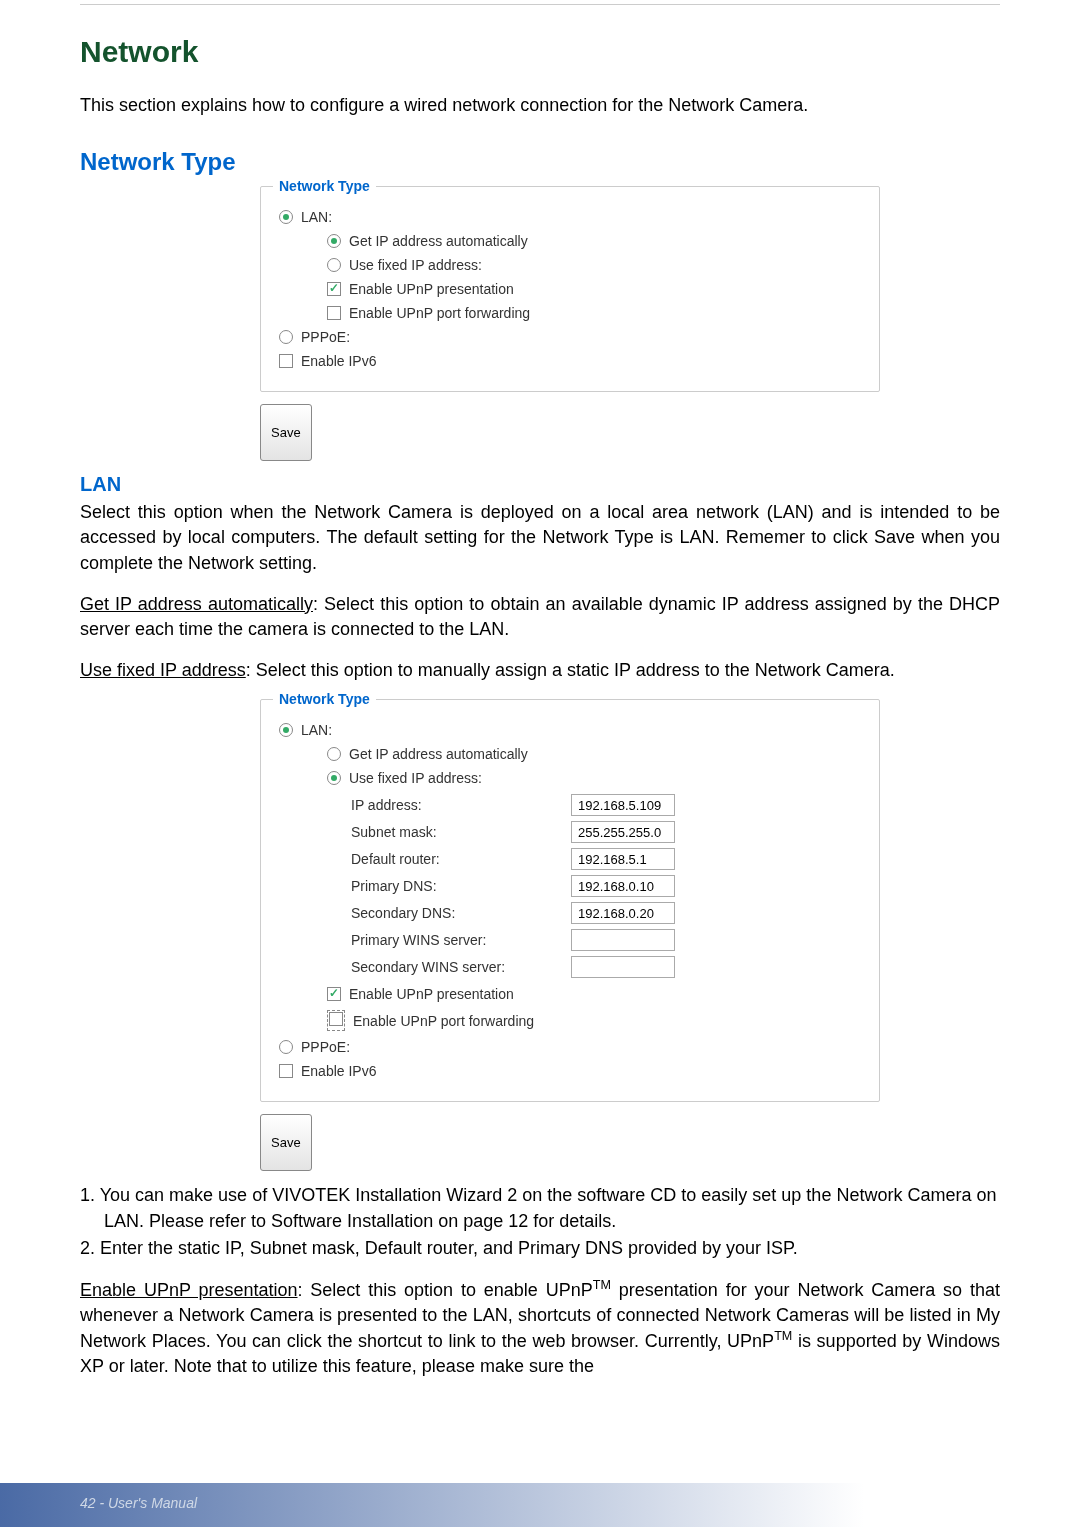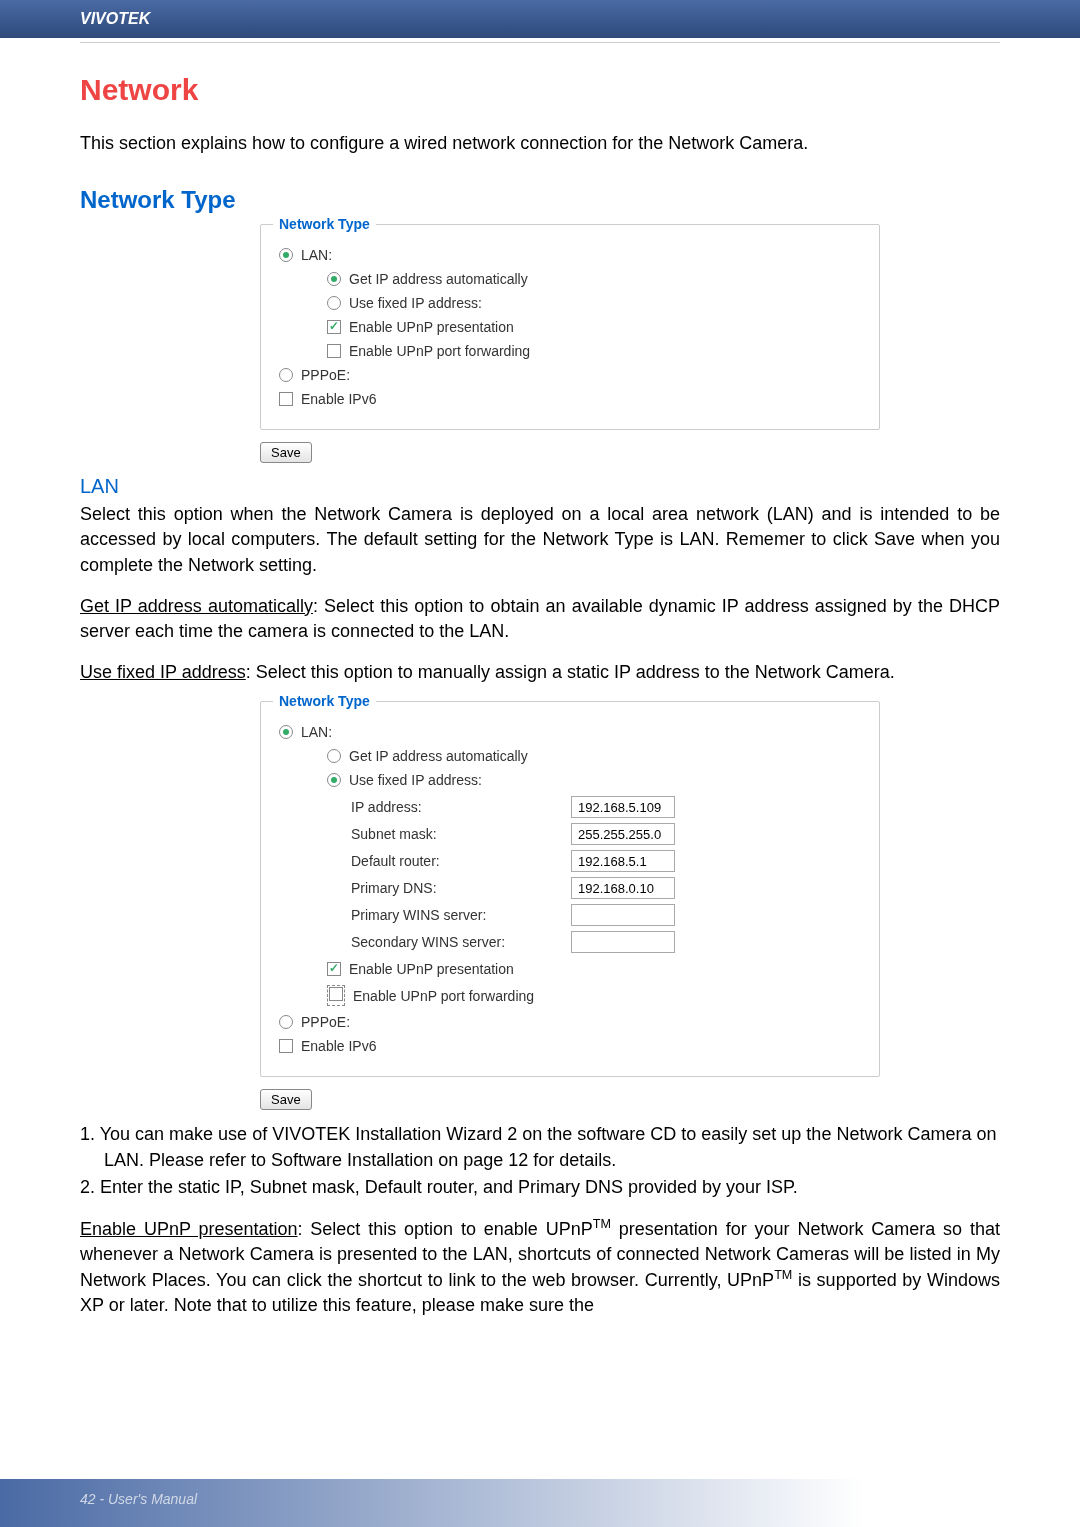--- a/index.html
+++ b/index.html
@@ -26,40 +26,40 @@
     font-size: 16px;
   }
   .header-divider {
     border-top: 1px solid #ccc;
     margin: 4px 80px 0 80px;
   }
   .content {
     padding: 30px 80px 20px 80px;
   }
   h1.network-title {
-    color: #ef4444;
+    color: #14532d;
     font-weight: bold;
     font-size: 30px;
     margin-bottom: 24px;
   }
   .intro {
     font-size: 18px;
     margin-bottom: 30px;
     line-height: 1.4;
   }
   h2.network-type-heading {
     color: #0066cc;
     font-weight: bold;
     font-size: 24px;
     margin-bottom: 10px;
   }
   h3.lan-heading {
     color: #0066cc;
     font-size: 20px;
-    font-weight: normal;
+    font-weight: bold;
     margin-top: 12px;
     margin-bottom: 4px;
   }
   .body-text {
     font-size: 18px;
     line-height: 1.4;
     text-align: justify;
     margin-bottom: 16px;
   }
   .underline { text-decoration: underline; }
@@ -105,21 +105,21 @@
   }
   .checkbox { background: #fff; }
   .checkbox.checked::after {
     content: "✓"; color: #3a6; font-size: 12px; position: absolute;
     top: -2px; left: 1px; font-weight: bold;
   }
   .save-btn {
     display: inline-block;
     border: 1px solid #888;
     border-radius: 3px;
-    padding: 2px 10px;
+    padding: 20px 10px;
     font-size: 13px;
     background: linear-gradient(#fff, #e4e4e4);
     margin-left: 180px;
     margin-top: 6px;
   }
   .field-row {
     display: flex;
     align-items: center;
     margin: 5px 0 5px 72px;
     gap: 20px;
@@ -164,23 +164,20 @@
     font-style: italic;
     font-size: 14px;
     padding: 12px 0 0 80px;
   }
   sup { font-size: 0.7em; }
 </style>
 </head>
 <body>
 
 <div class="page">
-  <div class="header-bar">
-    <span>VIVOTEK</span>
-  </div>
   <div class="header-divider"></div>
 
   <div class="content">
     <h1 class="network-title">Network</h1>
     <p class="intro">This section explains how to configure a wired network connection for the Network Camera.</p>
 
     <h2 class="network-type-heading">Network Type</h2>
 
     
     <div class="form-panel">
@@ -255,20 +252,24 @@
       </div>
       <div class="field-row">
         <span class="field-label">Default router:</span>
         <input class="field-input" value="192.168.5.1" style="">
       </div>
       <div class="field-row">
         <span class="field-label">Primary DNS:</span>
         <input class="field-input" value="192.168.0.10" style="">
       </div>
       <div class="field-row">
+        <span class="field-label">Secondary DNS:</span>
+        <input class="field-input" value="192.168.0.20" style="">
+      </div>
+      <div class="field-row">
         <span class="field-label">Primary WINS server:</span>
         <input class="field-input" value="" style="">
       </div>
       <div class="field-row">
         <span class="field-label">Secondary WINS server:</span>
         <input class="field-input" value="" style="">
       </div>
 
       <div class="row indent-2">
         <span class="checkbox checked"></span>

